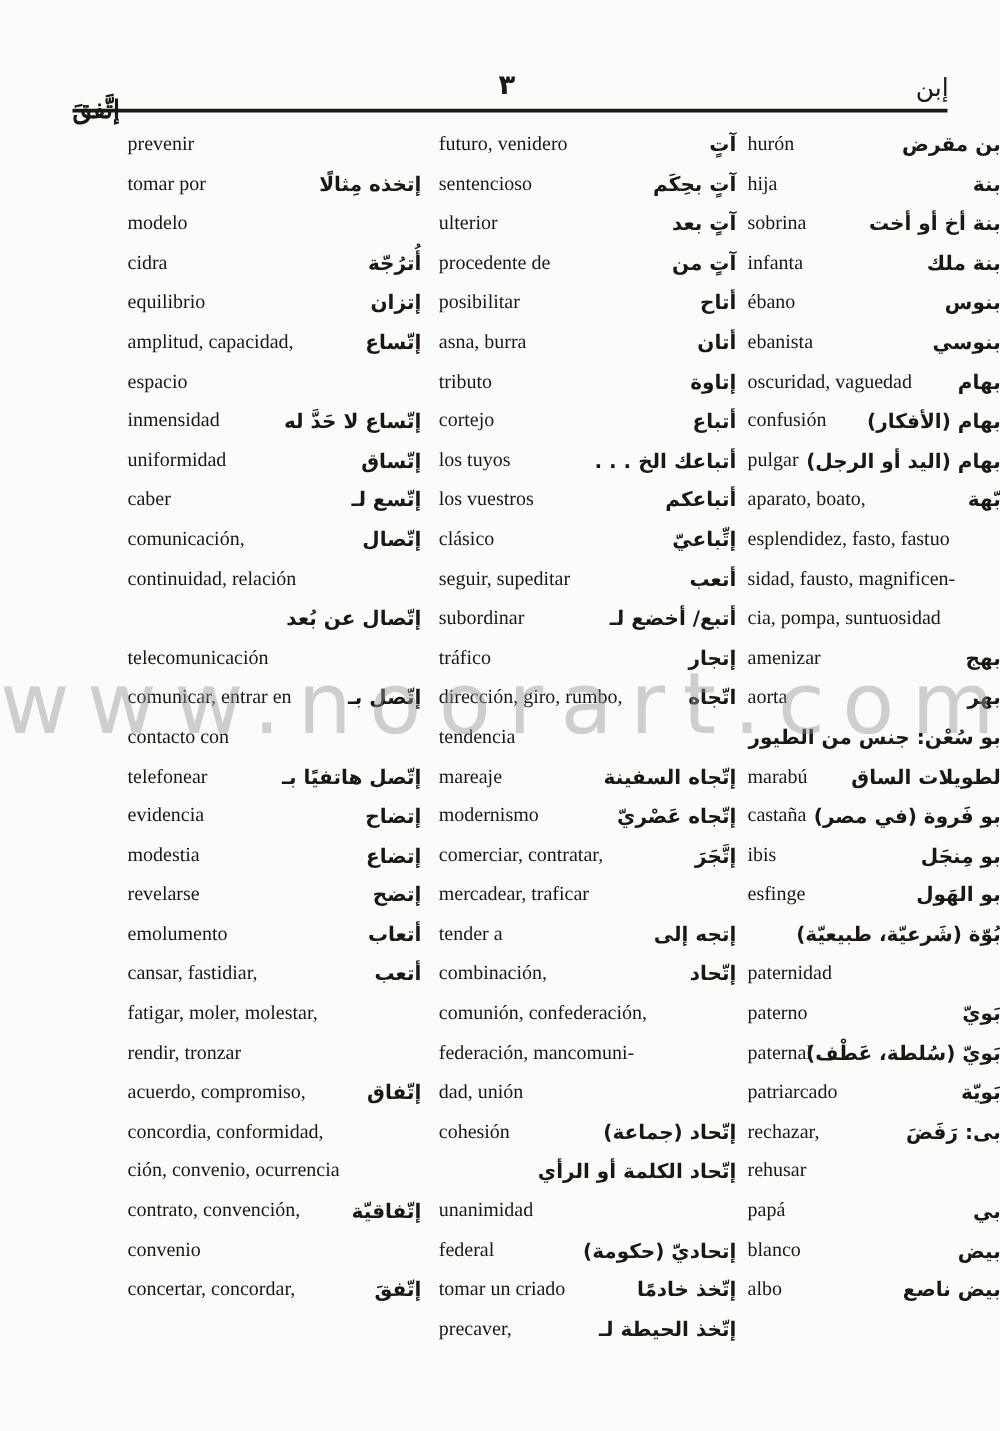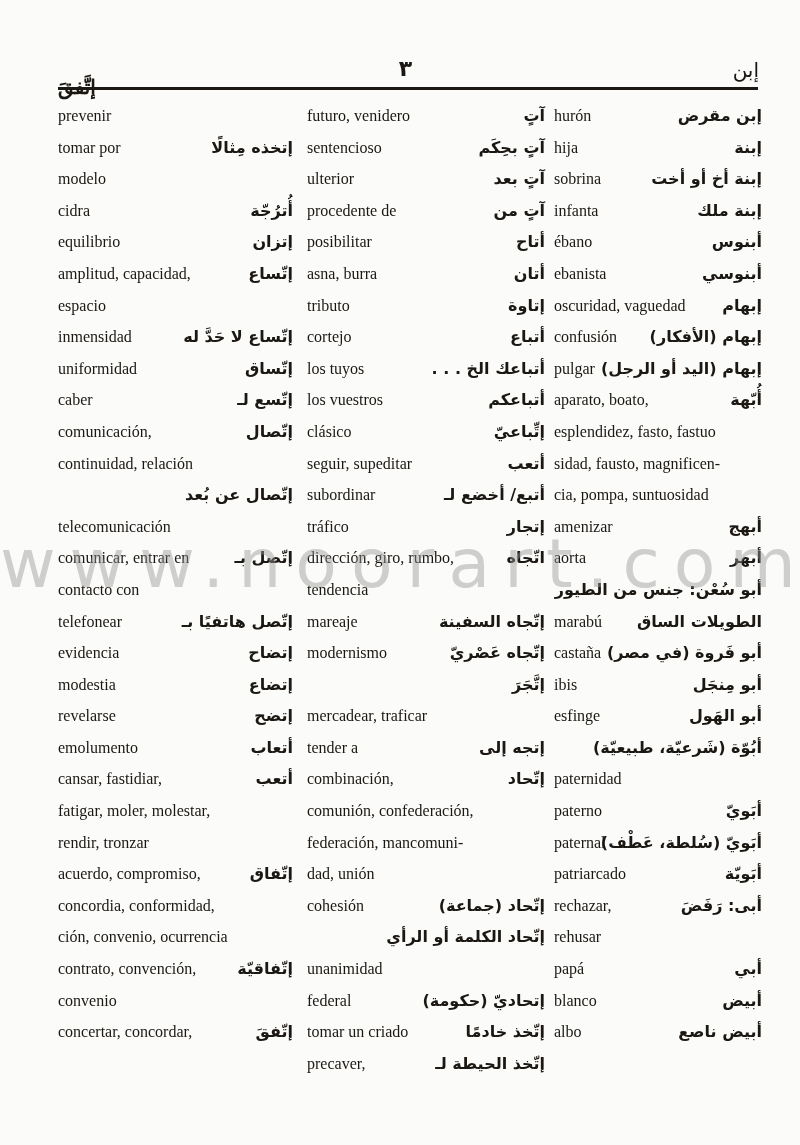--- a/index.html
+++ b/index.html
@@ -27,21 +27,21 @@
   .page-number {
     position: absolute; left: 50%; top: 2px; transform: translateX(-50%);
     font-size: 22px; font-weight: bold;
     font-family: "DejaVu Sans", sans-serif;
   }
   .header-rule {
     position: absolute; left: 58px; top: 87px; width: 700px; height: 3px;
     background: #1b1712;
   }
   .column {
-    position: absolute; top: 100px;
+    position: absolute; top: 100px; margin-left: 44px;
   }
   .col-left { left: 58px; width: 235px; }
   .col-mid { left: 307px; width: 238px; }
   .col-right { left: 554px; width: 200px; }
   .row {
     position: relative; height: 31.6px; line-height: 31.6px;
     white-space: nowrap;
   }
   .es {
     position: absolute; left: 0; top: 0;
@@ -261,20 +261,21 @@
     </div>
     <div class="row">
       <span class="es">mareaje</span>
       <span class="ar">إتّجاه السفينة</span>
     </div>
     <div class="row">
       <span class="es">modernismo</span>
       <span class="ar">إتّجاه عَصْريّ</span>
     </div>
     <div class="row">
+      <span class="es">comerciar, contratar,</span>
       <span class="ar">إتَّجَرَ</span>
     </div>
     <div class="row">
       <span class="es">mercadear, traficar</span>
       <span class="ar"></span>
     </div>
     <div class="row">
       <span class="es">tender a</span>
       <span class="ar">إتجه إلى</span>
     </div>

